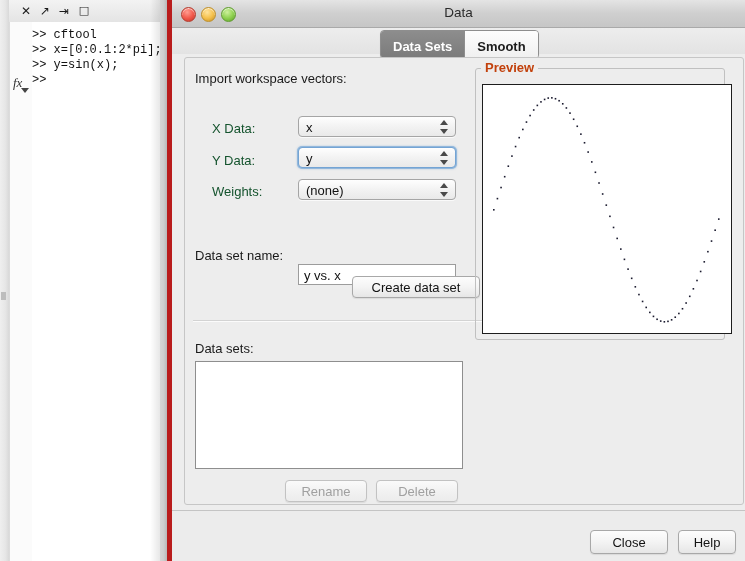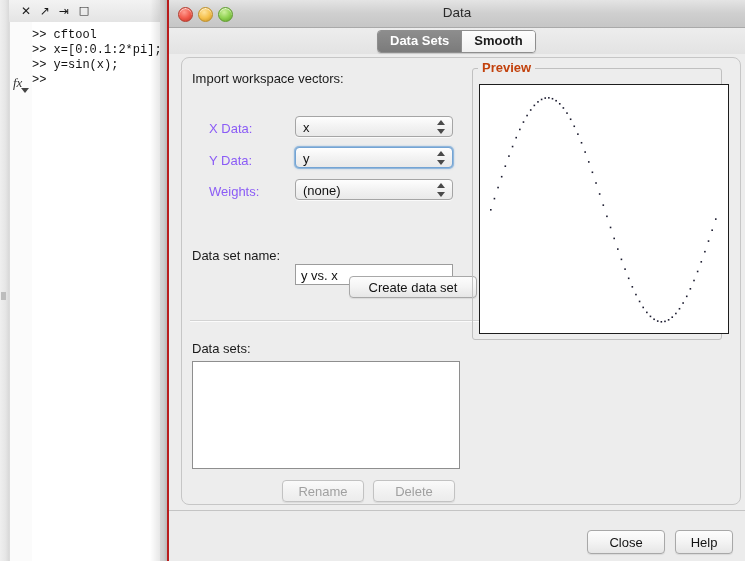--- a/index.html
+++ b/index.html
@@ -116,21 +116,21 @@
     background: #ececec;
   }
 
   
   .dialog {
     position: absolute;
     left: 167px; top: 0;
     width: 578px;
     height: 561px;
     background: #ededed;
-    border-left: 2px solid #b91c1c;
+    border-left: 5px solid #b91c1c;
     box-sizing: border-box;
   }
   .titlebar {
     position: relative;
     height: 27px;
     background: linear-gradient(to bottom, #e4e4e4 0%, #cfcfcf 50%, #c6c6c6 100%);
     border-bottom: 1px solid #a9a9a9;
   }
   .traffic {
     position: absolute;
@@ -159,21 +159,21 @@
   .tabgroup {
     position: absolute;
     left: 208px; top: 2px;
     display: flex;
     border: 1px solid #8e8e8e;
     border-radius: 4px;
     overflow: hidden;
     box-shadow: 0 1px 1px rgba(0,0,0,0.12);
   }
   .tab {
-    padding: 2px 12px 3px 12px;
+    padding: 8px 12px 3px 12px;
     font-size: 13px;
     line-height: 16px;
     cursor: default;
   }
   .tab.active {
     background: linear-gradient(to bottom, #8d8d8d 0%, #7b7b7b 100%);
     color: #ffffff;
     font-weight: bold;
     border-right: 1px solid #8e8e8e;
   }
@@ -190,37 +190,37 @@
     width: 578px;
     height: 455px;
   }
   .panel-inner {
     position: absolute;
     left: 12px; top: 4px;
     width: 560px;
     height: 448px;
     background: #ededed;
     border: 1px solid #c6c6c6;
-    border-radius: 8px;
+    border-radius: 3px;
     box-sizing: border-box;
   }
 
   .section-label {
     position: absolute;
     font-size: 13px;
     color: #1a1a1a;
   }
   #import-label { left: 10px; top: 13px; }
   #dsname-label { left: 10px; top: 190px; }
   #datasets-label { left: 10px; top: 283px; }
 
   .field-label {
     position: absolute;
     font-size: 13px;
-    color: #8b5cf6;
+    color: #14532d;
     text-align: right;
   }
   #xdata-label { left: 27px; top: 63px; }
   #ydata-label { left: 27px; top: 95px; }
   #weights-label { left: 27px; top: 126px; }
 
   
   .combo {
     position: absolute;
     left: 113px;

